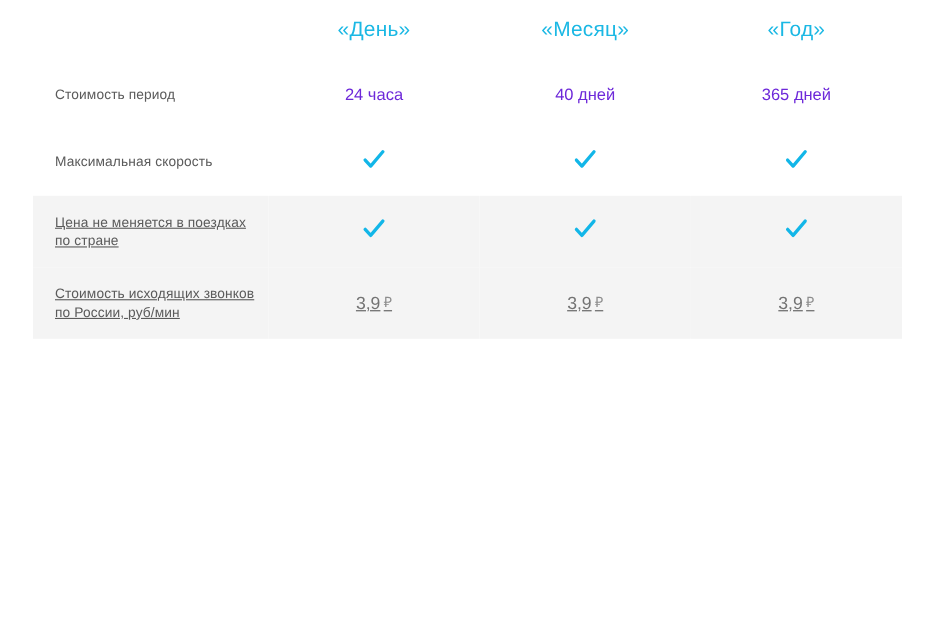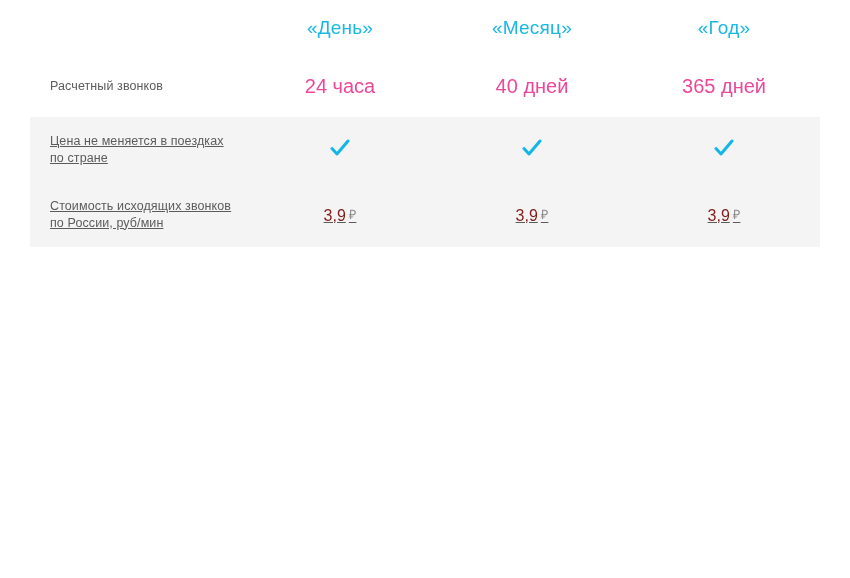--- a/index.html
+++ b/index.html
@@ -68,26 +68,26 @@
     color: #3f3f3f;
     letter-spacing: 0.5px;
   }
   .rub {
     font-size: 13px;
     color: #8d8d8d;
     margin-left: 3px;
     vertical-align: 2px;
   }
   .period {
-    font-size: 20px;
-    color: #ec4899;
+    font-size: 15px;
+    color: #6d28d9;
   }
   .money {
     font-size: 16px;
-    color: #7f1d1d;
+    color: #737373;
   }
   .check {
     display: inline-block;
     width: 20px;
     height: 20px;
     line-height: 20px;
   }
   .check svg { display: block; }
   .cross {
     display: inline-block;
@@ -113,33 +113,57 @@
         <th></th>
         <th class="plan-head">«День»</th>
         <th class="plan-head">«Месяц»</th>
         <th class="plan-head">«Год»</th>
       </tr>
     </thead>
     <tbody>
 
 
       <tr class="row-even h-norm">
-        <td class="label">Расчетный звонков</td>
+        <td class="label">Стоимость период</td>
         <td class="val">
           <span class="period">24 часа</span>
         </td>
         <td class="val">
           <span class="period">40 дней</span>
         </td>
         <td class="val">
           <span class="period">365 дней</span>
         </td>
       </tr>
 
 
+      <tr class="row-even h-norm">
+        <td class="label">Максимальная скорость</td>
+        <td class="val">
+          <span class="check">
+            <svg width="20" height="20" viewBox="0 0 20 20">
+                <path d="M2 10.5 L7 16 L18 3" fill="none" stroke="#12b6e8" stroke-width="3" stroke-linecap="round" stroke-linejoin="round"></path>
+              </svg>
+          </span>
+        </td>
+        <td class="val">
+          <span class="check">
+            <svg width="20" height="20" viewBox="0 0 20 20">
+                <path d="M2 10.5 L7 16 L18 3" fill="none" stroke="#12b6e8" stroke-width="3" stroke-linecap="round" stroke-linejoin="round"></path>
+              </svg>
+          </span>
+        </td>
+        <td class="val">
+          <span class="check">
+            <svg width="20" height="20" viewBox="0 0 20 20">
+                <path d="M2 10.5 L7 16 L18 3" fill="none" stroke="#12b6e8" stroke-width="3" stroke-linecap="round" stroke-linejoin="round"></path>
+              </svg>
+          </span>
+        </td>
+      </tr>
 
       <tr class="row-odd h-two">
         <td class="label">
           <span class="lbl-line">Цена не меняется в поездках</span>
           <span class="lbl-line">по стране</span>
         </td>
         <td class="val">
           <span class="check">
             <svg width="20" height="20" viewBox="0 0 20 20">
                 <path d="M2 10.5 L7 16 L18 3" fill="none" stroke="#12b6e8" stroke-width="3" stroke-linecap="round" stroke-linejoin="round"></path>

